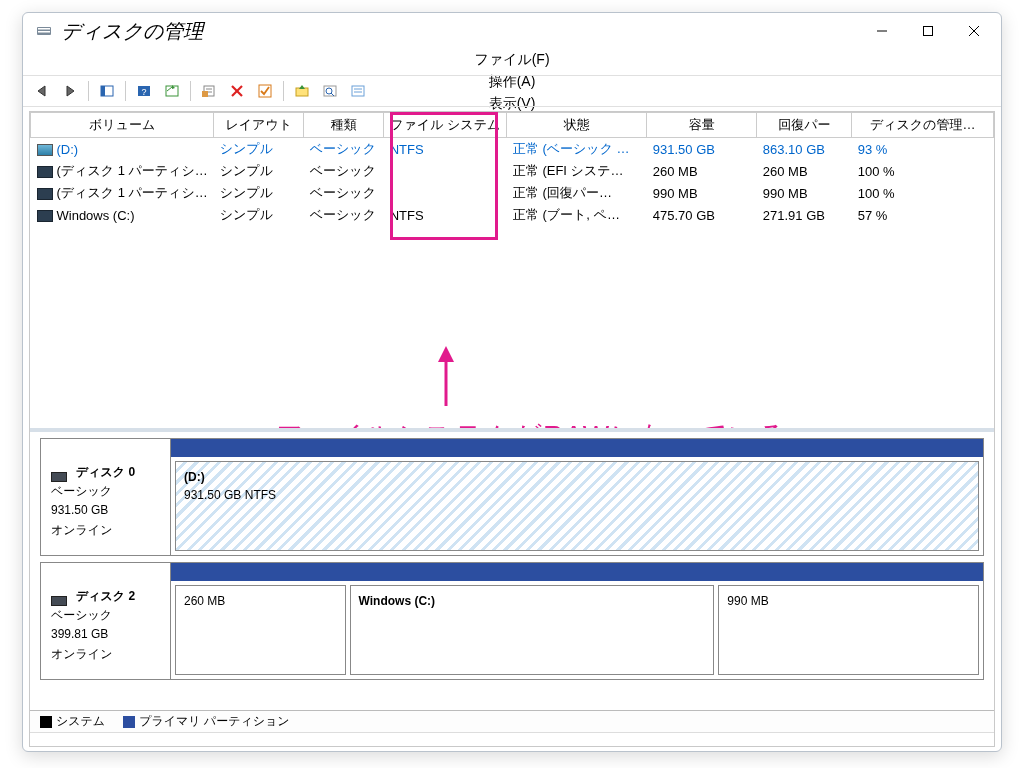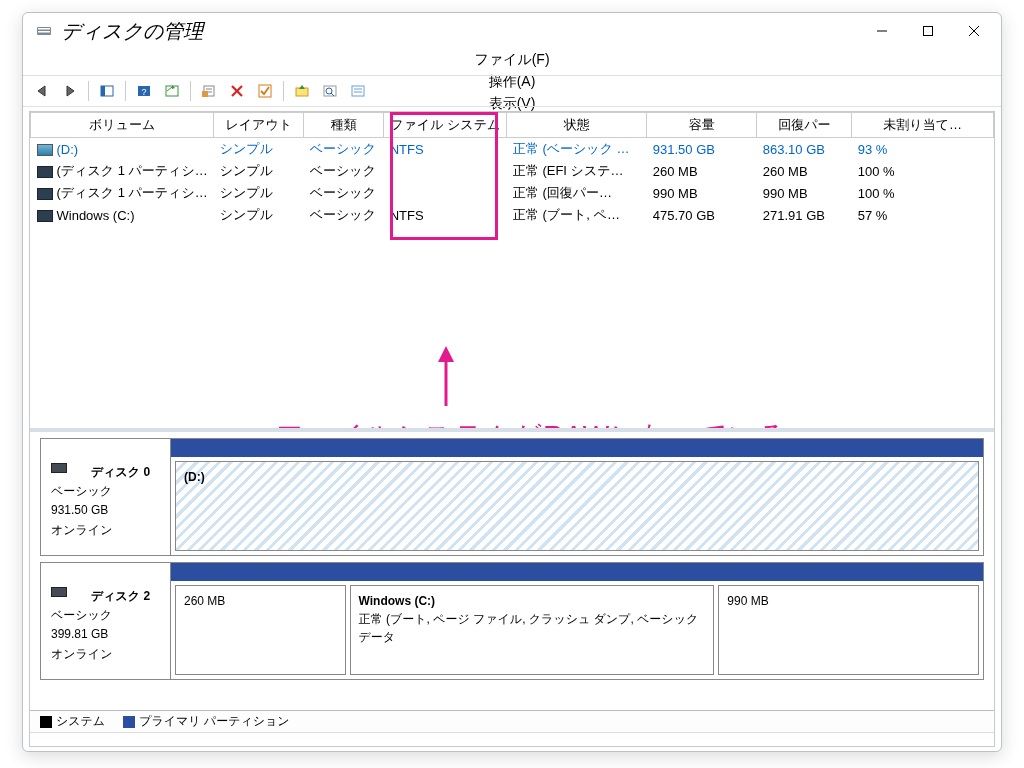--- a/index.html
+++ b/index.html
@@ -164,21 +164,21 @@
   .disk-row.first .topstrip { background:#2c4ea0; }
   .disk-header {
     width: 130px;
     padding: 24px 10px 10px 10px;
     border-right: 1px solid #888;
     font-size: 12px;
     line-height: 1.6;
     background:#fff;
     z-index:1;
   }
-  .dh-name { font-weight: bold; display: flex; align-items: flex-start; gap: 24px; }
+  .dh-name { font-weight: bold; display: flex; align-items: flex-end; gap: 9px; }
   .disk-icon { width: 16px; height: 10px; background: #444b55; border: 1px solid #222; display:inline-block; }
   .partitions {
     flex: 1; display: flex; align-items:stretch;
     padding: 22px 4px 4px 4px;
     gap: 4px;
     z-index:1;
   }
   .part {
     border: 1px solid #888;
     padding: 6px 8px;
@@ -331,21 +331,21 @@
         <table class="vollist">
           <thead>
             <tr>
               <th style="width:170px">ボリューム</th>
               <th style="width:90px">レイアウト</th>
               <th style="width:80px">種類</th>
               <th style="width:100px">ファイル システム</th>
               <th style="width:140px">状態</th>
               <th style="width:110px">容量</th>
               <th style="width:95px">回復パー</th>
-              <th>未割り当て…</th>
+              <th>ディスクの管理…</th>
             </tr>
           </thead>
           <tbody>
             <tr class="selected">
               <td><span class="vol-icon teal"></span><span>(D:)</span></td>
               <td>シンプル</td>
               <td>ベーシック</td>
               <td>NTFS</td>
               <td>正常 (ベーシック …</td>
               <td>931.50 GB</td>
@@ -409,20 +409,21 @@
               <span class="disk-icon"></span>
               <span>ディスク 0</span>
             </div>
           <div>ベーシック</div>
           <div>931.50 GB</div>
           <div>オンライン</div>
         </div>
         <div class="partitions">
           <div class="part hatched" style="flex:1">
             <div class="pname">(D:)</div>
+            <div>931.50 GB NTFS</div>
           </div>
         </div>
       </div>
 
       <div class="disk-row">
         <div class="topstrip"></div>
         <div class="disk-header">
           <div class="dh-name">
               <span class="disk-icon"></span>
               <span>ディスク 2</span>
@@ -431,21 +432,20 @@
           <div>399.81 GB</div>
           <div>オンライン</div>
         </div>
         <div class="partitions">
           <div class="part" style="flex:0.22">
             <div class="pname"></div>
             <div>260 MB</div>
           </div>
           <div class="part" style="flex:0.50">
             <div class="pname">Windows  (C:)</div>
-            <div>正常 (ブート, ページ ファイル, クラッシュ ダンプ, ベーシック データ</div>
           </div>
           <div class="part" style="flex:0.35">
             <div class="pname"></div>
             <div>990 MB</div>
           </div>
         </div>
       </div>
 
     </div>
 

